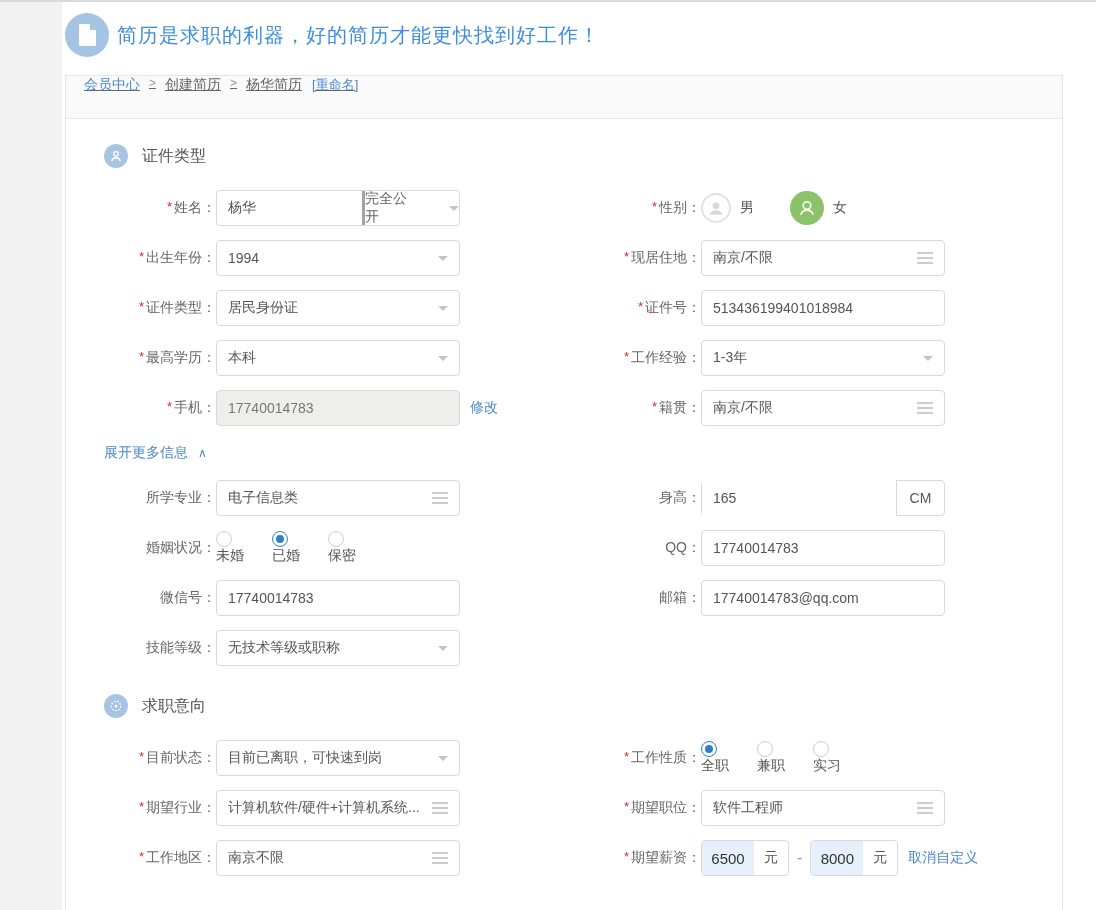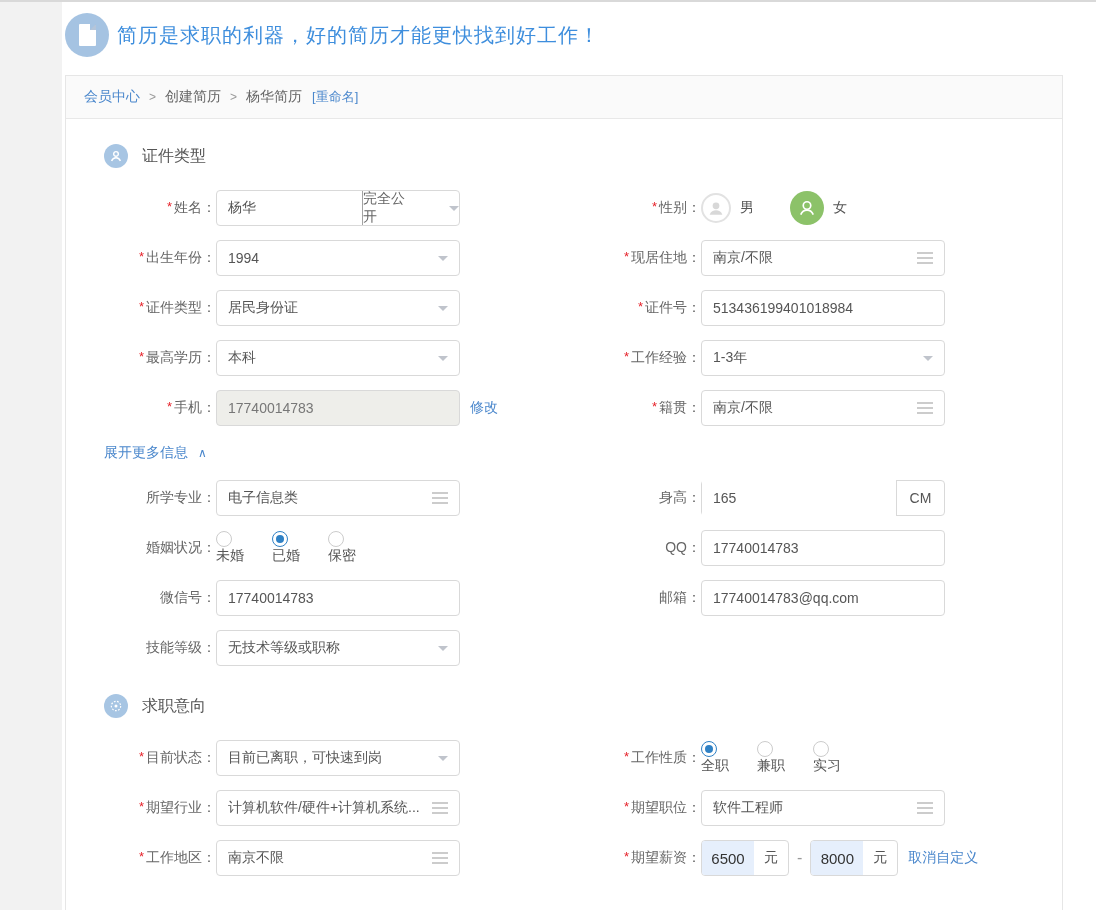--- a/index.html
+++ b/index.html
@@ -16,21 +16,21 @@
   .doc-sheet { position:absolute; left:14px; top:11px; width:17px; height:22px; background:#fff;
     border-radius:1px; }
   .doc-fold { position:absolute; right:13px; top:11px; width:0; height:0;
     border-left:6px solid #a5c3e2; border-bottom:6px solid rgba(120,150,185,.55); }
   .page-title { margin-left:8px; font-size:20px; font-weight:normal; color:#3e8edd; letter-spacing:1px; }
 
   
   .card { position:absolute; left:3px; top:73px; width:998px; height:835px;
     border:1px solid #e6e6e6; border-bottom:none; background:#fff; }
   .breadcrumb { height:43px; background:#fafafa; border-bottom:1px solid #e8e8e8;
-    display:flex; align-items:center; padding-left:18px; font-size:14px; color:#666; }
+    display:flex; padding-left:18px; font-size:14px; color:#666;text-decoration:underline; }
   .breadcrumb a { color:#4a87cc; text-decoration:none; cursor:pointer; }
   .breadcrumb .sep { color:#999; margin:0 9px; font-size:12px; }
   .breadcrumb .rename { margin-left:10px; font-size:13px; }
 
   .form { padding-top:22px; }
   .section-head { display:flex; align-items:center; height:30px; margin-left:38px; }
   .sec-icon { width:24px; height:24px; border-radius:50%; background:#a7c5e3;
     display:flex; align-items:center; justify-content:center; }
   .sec-icon svg { display:block; }
   .sec-title { margin-left:14px; font-size:16px; color:#555; }
@@ -48,21 +48,21 @@
   div.control { display:flex; align-items:center; justify-content:space-between; padding:12px 11px; }
   .control .val { overflow:hidden; white-space:nowrap; }
   .caret { width:0; height:0; border-left:5px solid transparent; border-right:5px solid transparent;
     border-top:5px solid #c0c4cc; margin-left:8px; flex:0 0 auto; }
   .menu-icon { display:flex; flex-direction:column; gap:3px; margin-left:8px; flex:0 0 auto; }
   .menu-icon i { display:block; width:16px; height:2px; background:#ccc; }
 
   .combo { display:flex; align-items:center; padding:0 !important; }
   .combo-input { border:none; outline:none; flex:1 1 auto; width:100px; height:32px;
     padding:0 11px; font-size:14px; color:#555; background:transparent; }
-  .combo-select { width:97px; height:34px; border-left:1px solid #a3a3a3; display:flex;
+  .combo-select { width:97px; height:34px; border-left:3px solid #a3a3a3; display:flex;
     align-items:center; justify-content:center; color:#666; cursor:pointer;gap:28px; }
 
   input.disabled { background:#eeeeea; color:#777; }
   .link { color:#4a87cc; font-size:14px; text-decoration:none; cursor:pointer; }
   .link.modify { margin-left:10px; }
 
   
   .g-opt { display:flex; align-items:center; cursor:pointer; }
   .g-opt .g-label { font-size:14px; color:#555; margin-left:9px; }
   .avatar { border-radius:50%; display:flex; align-items:center; justify-content:center; }

